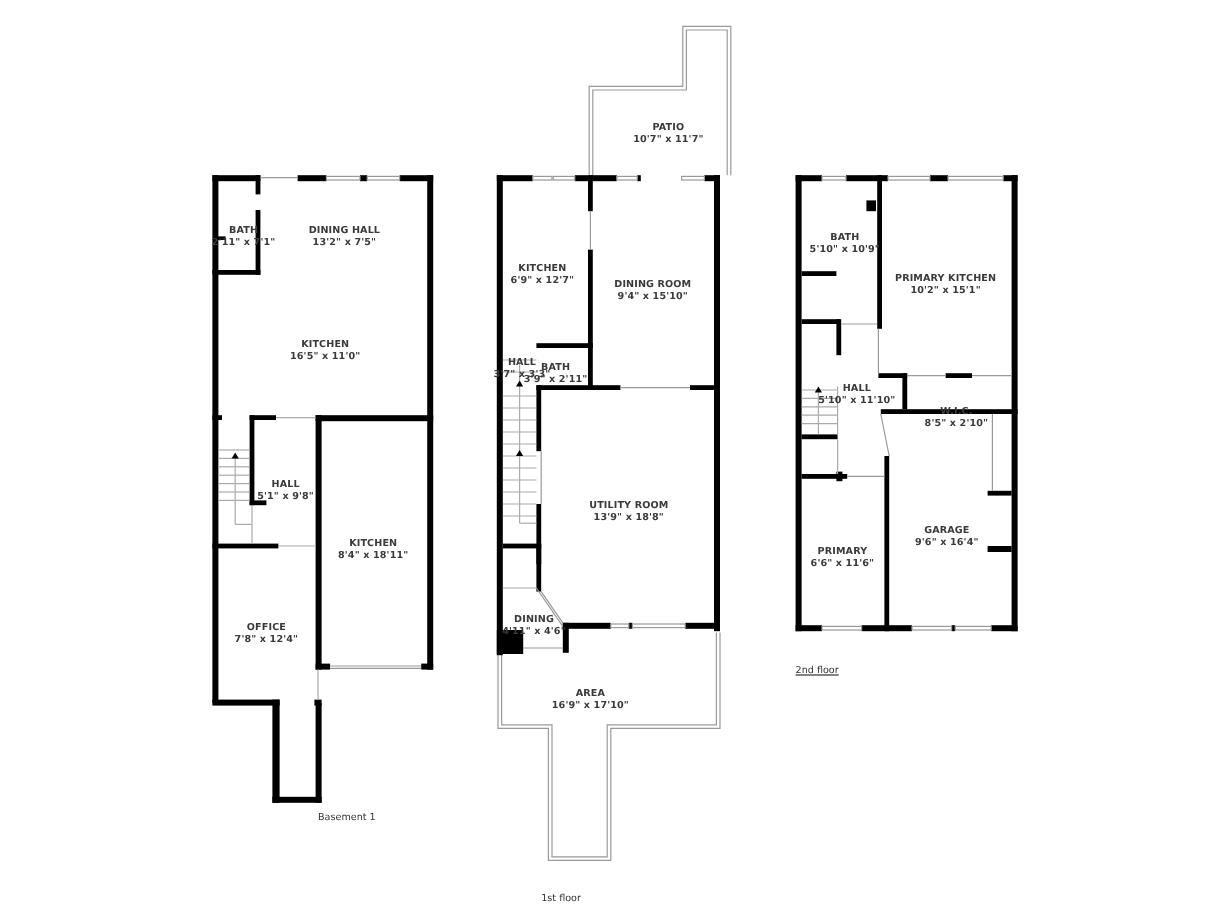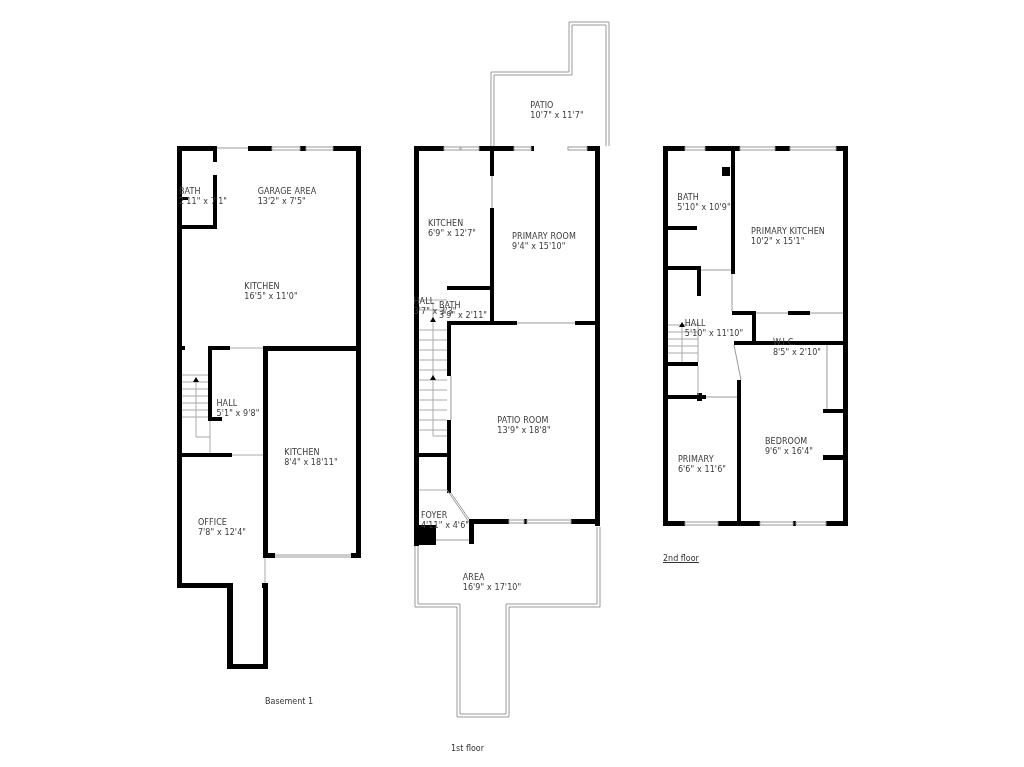--- a/index.html
+++ b/index.html
@@ -1,18 +1,18 @@
 <!DOCTYPE html>
 <html><head>
 <meta charset="utf-8">
 <style>
   html, body { margin: 0; padding: 0; background: #ffffff; }
   body { width: 1024px; height: 767px; position: relative; overflow: hidden; font-family: "DejaVu Sans", sans-serif; color: #333; }
   svg.plan { position: absolute; left: 0; top: 0; width: 1024px; height: 767px; }
-  .lbl { position: absolute; transform: translate(-50%, -50%); font-size: 8px; line-height: 10px; color: #3a3a3a; white-space: nowrap; letter-spacing: 0.1px; }
+  .lbl { position: absolute; transform: translate(-50%, -50%); text-align: center; font-size: 8px; line-height: 10px; color: #3a3a3a; white-space: nowrap; letter-spacing: 0.1px; font-weight: bold; }
   .lbl .n, .lbl .d { display: block; }
   .floor-title { position: absolute; font-size: 8px; color: #333; white-space: nowrap; }
 </style>
 </head>
 <body>
 
 <svg class="plan" viewBox="0 0 1024 767" xmlns="http://www.w3.org/2000/svg">
 
   <g fill="#000">
 
@@ -208,67 +208,67 @@
     <line x1="698" y1="366" x2="698" y2="395"></line>
   </g>
   <polygon points="682,322 679,327 685,327" fill="#000"></polygon>
 </svg>
 
 <div class="lbl" style="left:203px;top:197px;">
   <span class="n">BATH</span>
   <span class="d">2'11" x 7'1"</span>
 </div>
 <div class="lbl" style="left:287px;top:197px;">
-  <span class="n">GARAGE AREA</span>
+  <span class="n">DINING HALL</span>
   <span class="d">13'2" x 7'5"</span>
 </div>
 <div class="lbl" style="left:271px;top:292px;">
   <span class="n">KITCHEN</span>
   <span class="d">16'5" x 11'0"</span>
 </div>
 <div class="lbl" style="left:238px;top:409px;">
   <span class="n">HALL</span>
   <span class="d">5'1" x 9'8"</span>
 </div>
 <div class="lbl" style="left:311px;top:458px;">
   <span class="n">KITCHEN</span>
   <span class="d">8'4" x 18'11"</span>
 </div>
 <div class="lbl" style="left:222px;top:528px;">
   <span class="n">OFFICE</span>
   <span class="d">7'8" x 12'4"</span>
 </div>
-<div class="floor-title" style="left:220px;top:697px;padding-left:45px;">Basement 1</div>
+<div class="floor-title" style="left:220px;top:676px;padding-left:45px;">Basement 1</div>
 
 <div class="lbl" style="left:557px;top:111px;">
   <span class="n">PATIO</span>
   <span class="d">10'7" x 11'7"</span>
 </div>
 <div class="lbl" style="left:452px;top:229px;">
   <span class="n">KITCHEN</span>
   <span class="d">6'9" x 12'7"</span>
 </div>
 <div class="lbl" style="left:544px;top:242px;">
-  <span class="n">PRIMARY ROOM</span>
+  <span class="n">DINING ROOM</span>
   <span class="d">9'4" x 15'10"</span>
 </div>
 <div class="lbl" style="left:435px;top:307px;">
   <span class="n">HALL</span>
   <span class="d">3'7" x 3'3"</span>
 </div>
 <div class="lbl" style="left:463px;top:311px;">
   <span class="n">BATH</span>
   <span class="d">3'9" x 2'11"</span>
 </div>
 <div class="lbl" style="left:524px;top:426px;">
-  <span class="n">PATIO ROOM</span>
+  <span class="n">UTILITY ROOM</span>
   <span class="d">13'9" x 18'8"</span>
 </div>
 <div class="lbl" style="left:445px;top:521px;">
-  <span class="n">FOYER</span>
+  <span class="n">DINING</span>
   <span class="d">4'11" x 4'6"</span>
 </div>
 <div class="lbl" style="left:492px;top:583px;">
   <span class="n">AREA</span>
   <span class="d">16'9" x 17'10"</span>
 </div>
 <div class="floor-title" style="left:451px;top:744px;">1st floor</div>
 
 <div class="lbl" style="left:704px;top:203px;">
   <span class="n">BATH</span>
@@ -284,16 +284,16 @@
 </div>
 <div class="lbl" style="left:797px;top:348px;">
   <span class="n">W.I.C.</span>
   <span class="d">8'5" x 2'10"</span>
 </div>
 <div class="lbl" style="left:702px;top:465px;">
   <span class="n">PRIMARY</span>
   <span class="d">6'6" x 11'6"</span>
 </div>
 <div class="lbl" style="left:789px;top:447px;">
-  <span class="n">BEDROOM</span>
+  <span class="n">GARAGE</span>
   <span class="d">9'6" x 16'4"</span>
 </div>
 <div class="floor-title" style="left:663px;top:554px;text-decoration:underline;">2nd floor</div>
 
 </body></html>

